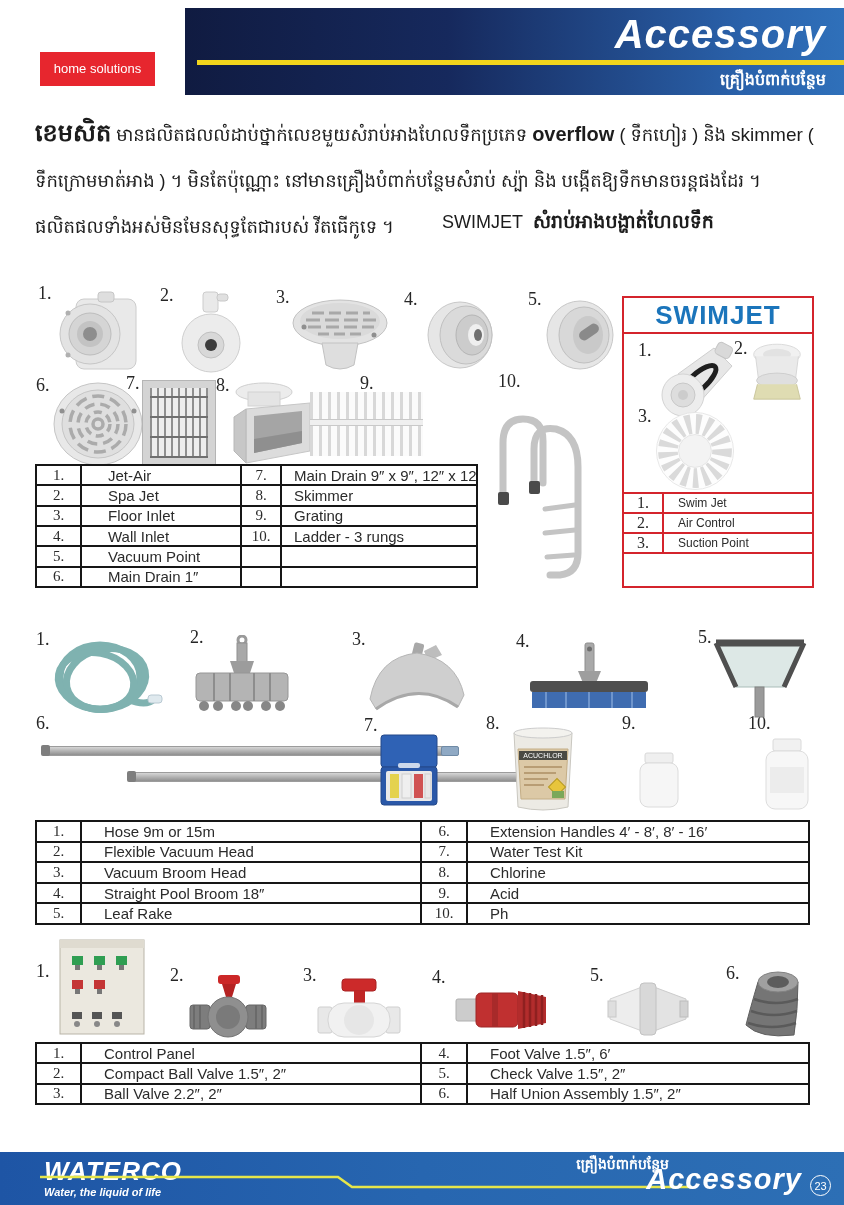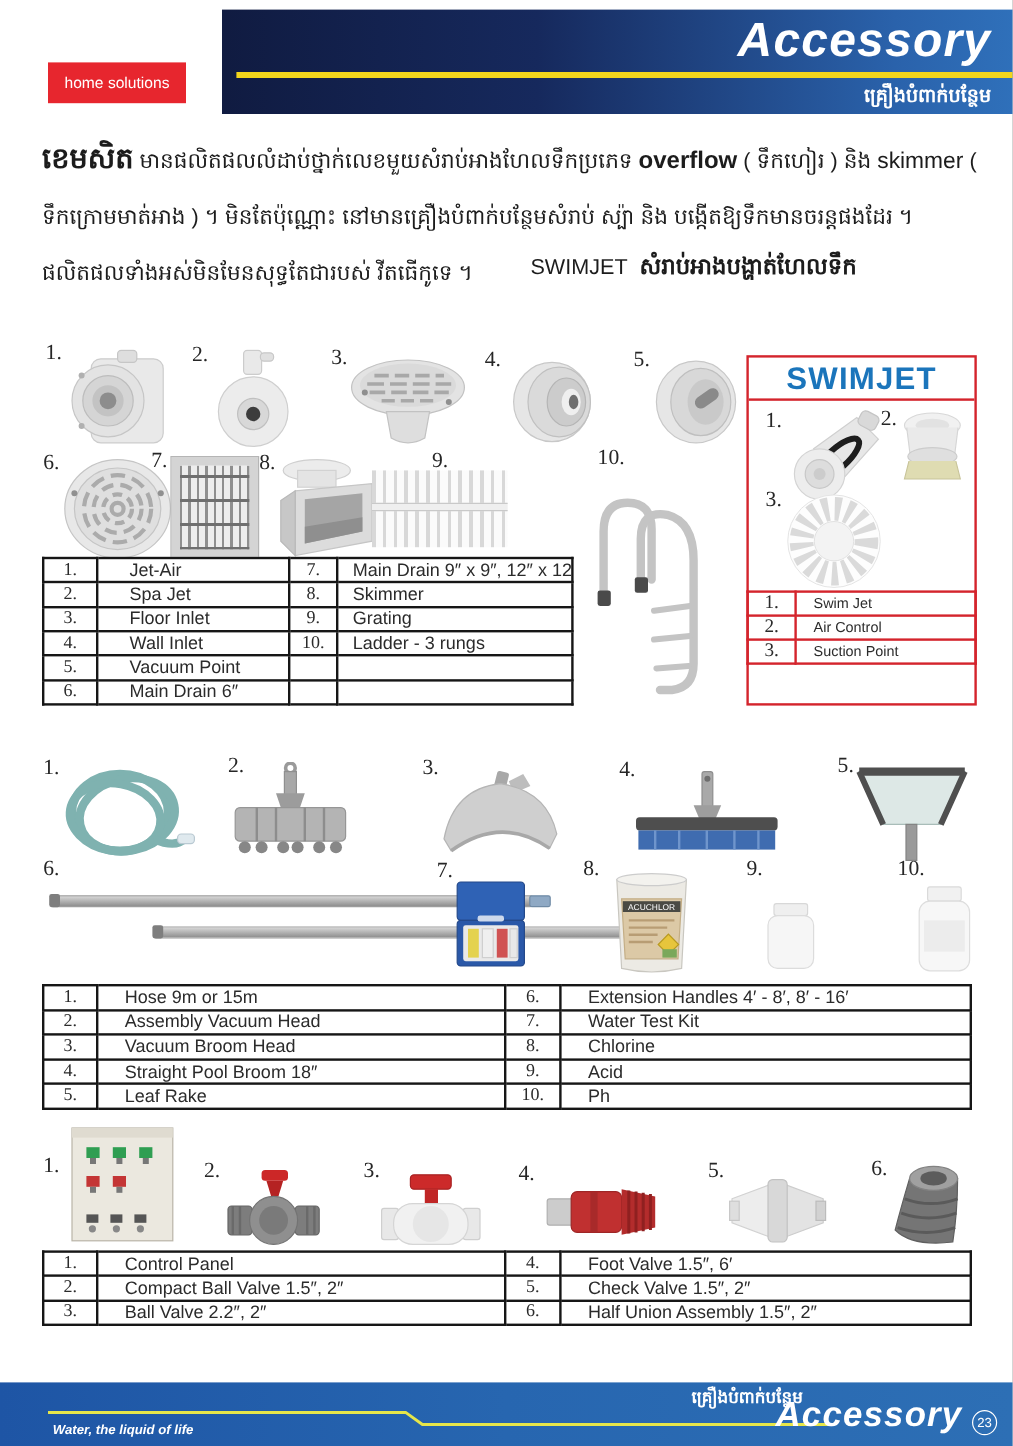--- a/index.html
+++ b/index.html
@@ -222,21 +222,21 @@
       <td class="tl tl-accr">Ladder - 3 rungs</td>
     </tr>
     <tr>
       <td class="tn">5.</td>
       <td class="tl tl-accl">Vacuum Point</td>
       <td class="tn"></td>
       <td class="tl tl-accr"></td>
     </tr>
     <tr>
       <td class="tn">6.</td>
-      <td class="tl tl-accl">Main Drain 6″</td>
+      <td class="tl tl-accl">Main Drain 1″</td>
       <td class="tn"></td>
       <td class="tl tl-accr"></td>
     </tr>
   </tbody>
     </table>
 
   <div class="sjbox">
     <div class="sjtitle">SWIMJET</div>
     <span class="num" style="left:14px;top:42px">1.</span>
     <span class="num" style="left:110px;top:40px">2.</span>
@@ -426,21 +426,21 @@
       </colgroup>
     <tbody>
         <tr>
       <td class="tn">1.</td>
       <td class="tl">Hose 9m or 15m</td>
       <td class="tn">6.</td>
       <td class="tl">Extension Handles 4′ - 8′, 8′ - 16′</td>
     </tr>
     <tr>
       <td class="tn">2.</td>
-      <td class="tl">Assembly Vacuum Head</td>
+      <td class="tl">Flexible Vacuum Head</td>
       <td class="tn">7.</td>
       <td class="tl">Water Test Kit</td>
     </tr>
     <tr>
       <td class="tn">3.</td>
       <td class="tl">Vacuum Broom Head</td>
       <td class="tn">8.</td>
       <td class="tl">Chlorine</td>
     </tr>
     <tr>
@@ -573,20 +573,21 @@
     <tr>
       <td class="tn">3.</td>
       <td class="tl">Ball Valve 2.2″, 2″</td>
       <td class="tn">6.</td>
       <td class="tl">Half Union Assembly 1.5″, 2″</td>
     </tr>
   </tbody>
     </table>
 
   <div class="footer"></div>
+  <div class="wlogo">WATERCO</div>
   <div class="wtag">Water, the liquid of life</div>
   <svg class="abs" style="left:0;top:1152px" width="844" height="53">
     <polyline points="40,25 338,25 352,35 692,35" fill="none" stroke="#e6e64a" stroke-width="2.5"></polyline>
   </svg>
   <div class="fkm">គ្រឿងបំពាក់បន្ថែម</div>
   <div class="ftitle">Accessory</div>
   <div class="fpage">23</div>
 
 </div>
 

